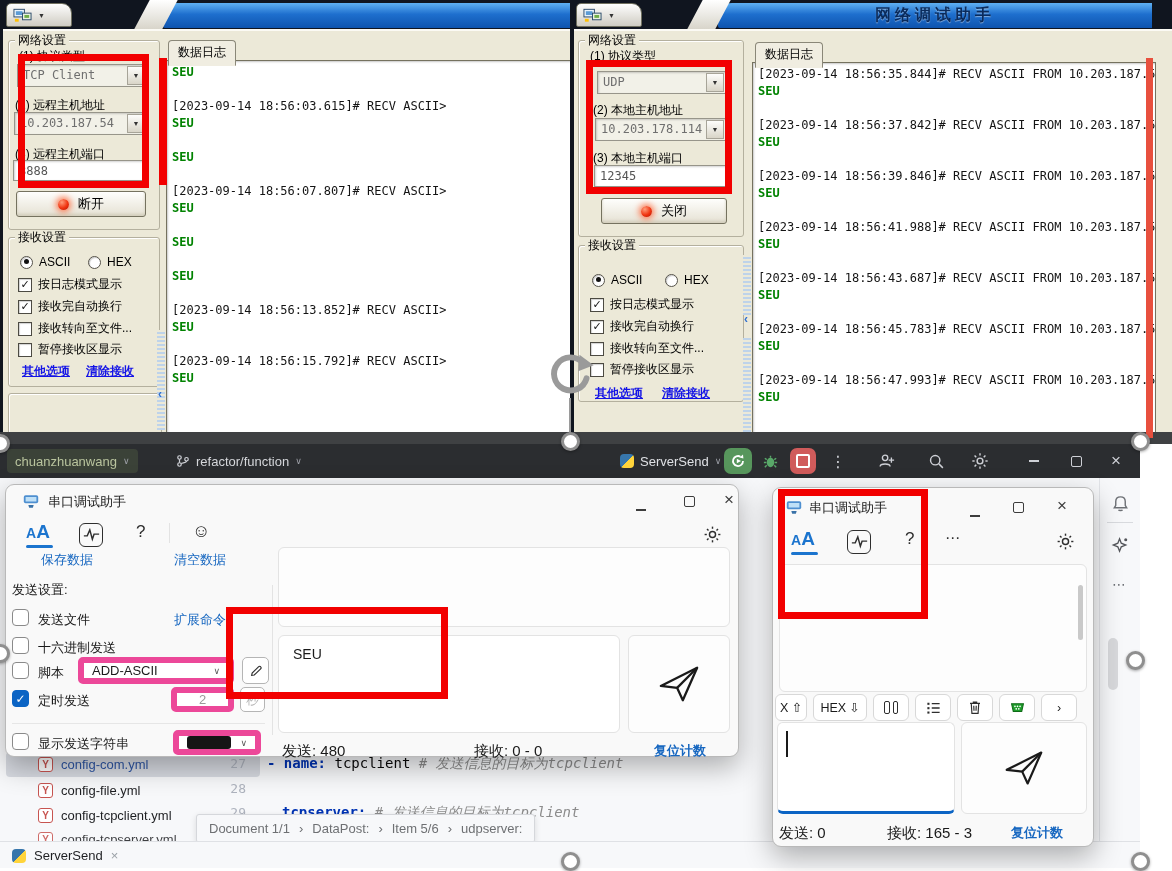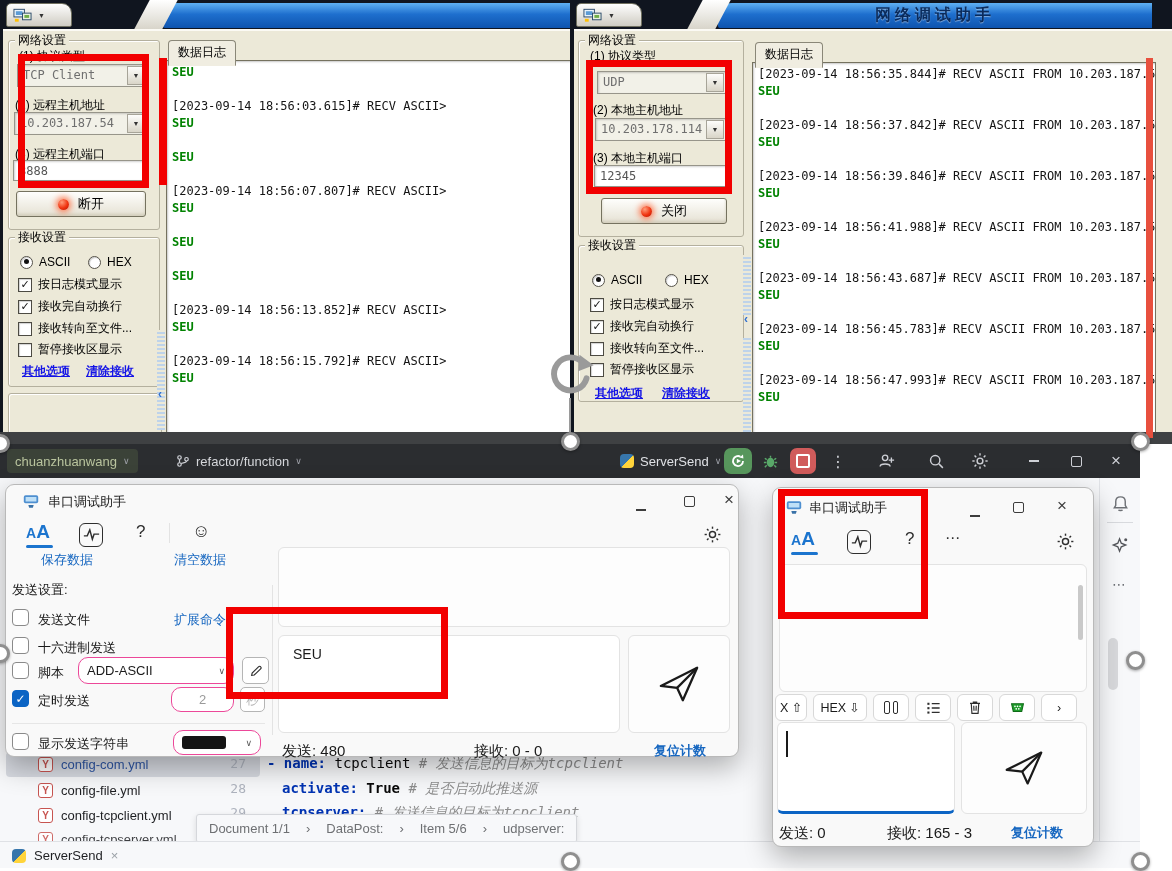--- a/index.html
+++ b/index.html
@@ -60,39 +60,39 @@
   .stopbtn{position:absolute;top:4px;width:26px;height:26px;border-radius:7px;background:#D05B5B;display:flex;align-items:center;justify-content:center}
   .stopglyph{width:10px;height:10px;border:2.5px solid #fff;border-radius:2px}
   .tree-row{position:absolute;display:flex;align-items:center;gap:8px;font-size:13px;color:#1E1F22;height:25px}
   .yml{width:15px;height:15px;border:1.5px solid #C75450;border-radius:3px;color:#C75450;font-size:10px;font-weight:bold;
        display:flex;align-items:center;justify-content:center;background:#fff;box-sizing:border-box}
   .gut{position:absolute;width:22px;text-align:right;font-family:"DejaVu Sans Mono",monospace;font-size:13px;color:#AEB3BE}
   .code{position:absolute;font-family:"DejaVu Sans Mono","Liberation Mono",monospace;font-size:14px;white-space:nowrap;color:#080808}
   .ckey{color:#0033B3;font-weight:bold}
   .ccmt{color:#8C8C8C;font-style:italic}
   .bcrumb{position:absolute;background:#F7F8FA;border:1px solid #D5D7DB;box-shadow:0 2px 6px rgba(0,0,0,.12);
-          display:flex;align-items:center;gap:16px;font-size:13px;color:#6E7073;padding:0 12px;border-radius:3px;z-index:6}
+          display:flex;align-items:center;gap:9px;font-size:13px;color:#6E7073;padding:0 12px;border-radius:3px;z-index:6}
   .botbar{position:absolute;left:0;width:1140px;height:27px;background:#F7F8FA;border-top:1px solid #DFE1E5;
           display:flex;align-items:center;gap:8px;padding:0 12px;font-size:13px;color:#1E1F22;z-index:6}
   .rail{position:absolute;top:34px;right:0;width:40px;bottom:0;background:#F7F8FA;border-left:1px solid #E2E4E8}
   
   .fl{position:absolute;background:#F9F9F9;border:1px solid #B9B9B9;border-radius:9px;box-shadow:0 10px 28px rgba(0,0,0,.30);z-index:20}
   .fl-title{position:absolute;font-size:13px;color:#1a1a1a;white-space:nowrap}
   .wctl{position:absolute;color:#3D3D3D;font-size:15px;line-height:15px}
   .minbar{width:10px;height:1.6px;background:#3D3D3D;display:inline-block}
   .maxbox{width:9px;height:9px;border:1.4px solid #3D3D3D;border-radius:2px;display:inline-block}
   .aa{position:absolute;color:#1B74CE;font-weight:bold}
   .aa .a1{font-size:14px}.aa .a2{font-size:19px}
   .aauline{position:absolute;height:3px;background:#1B74CE;border-radius:2px}
   .toolbox{position:absolute;width:24px;height:24px;border:1.7px solid #2E2E2E;border-radius:6px;display:flex;align-items:center;justify-content:center;box-sizing:border-box}
   .fl-link{position:absolute;color:#1767C0;font-size:13px;white-space:nowrap}
   .fl-label{position:absolute;font-size:13px;color:#1a1a1a;white-space:nowrap}
   .cb{position:absolute;width:17px;height:17px;border:1.5px solid #8A8A8A;border-radius:4px;background:#fff;box-sizing:border-box}
   .cb.on{background:#0B64C4;border-color:#0B64C4;color:#fff;display:flex;align-items:center;justify-content:center;font-size:12px}
-  .fl-combo{position:absolute;border:1px solid #ec4899;border-radius:10px;background:#fff;display:flex;align-items:center;
+  .fl-combo{position:absolute;border:6px solid #ec4899;border-radius:5px;background:#fff;display:flex;align-items:center;
             justify-content:space-between;font-size:13px;color:#1a1a1a;padding:0 8px;box-sizing:border-box}
   .fl-sq{position:absolute;border:1px solid #B5B5B5;border-radius:5px;background:#fff;display:flex;align-items:center;justify-content:center;box-sizing:border-box}
   .pane{position:absolute;border:1px solid #E3E3E3;border-radius:6px;background:#FDFDFD;box-sizing:border-box}
   .rl{white-space:nowrap;overflow:hidden;font-size:13.5px;font-weight:600;color:#141414;line-height:22.5px;letter-spacing:-.2px}
   .st{position:absolute;font-size:15px;color:#1a1a1a;white-space:nowrap}
   .fbtn{height:27px;border:1px solid #D8D8D8;border-radius:6px;background:#fff;display:flex;align-items:center;
         justify-content:center;gap:3px;font-size:12.5px;color:#1a1a1a;box-sizing:border-box;overflow:hidden}
   .pbar{width:3.5px;height:11px;border:1.4px solid #2E2E2E;border-radius:2px}
   .vline{position:absolute;width:1px;background:#E3E3E3}
 </style>
@@ -411,25 +411,20 @@
         <span>config-tcpserver.yml</span>
     </div>
 
     <div class="gut" style="left:224px;top:312px">27</div>
     <div class="gut" style="left:224px;top:337px">28</div>
     <div class="gut" style="left:224px;top:361px">29</div>
     <div class="code" style="left:267px;top:311px">
       <span class="ckey">- name:</span>
       <span>tcpclient</span>
       <span class="ccmt"># 发送信息的目标为tcpclient</span>
-    </div>
-    <div class="code" style="left:282px;top:336px">
-      <span class="ckey">activate:</span>
-      <span style="font-weight:bold">True</span>
-      <span class="ccmt"># 是否启动此推送源</span>
     </div>
     <div class="code" style="left:282px;top:360px">
       <span class="ckey">tcpserver:</span>
       <span></span>
       <span class="ccmt"># 发送信息的目标为tcpclient</span>
     </div>
 
     <div class="bcrumb" style="left:196px;top:370px;height:27px">
       <span>Document 1/1</span>
         <span>›</span>

